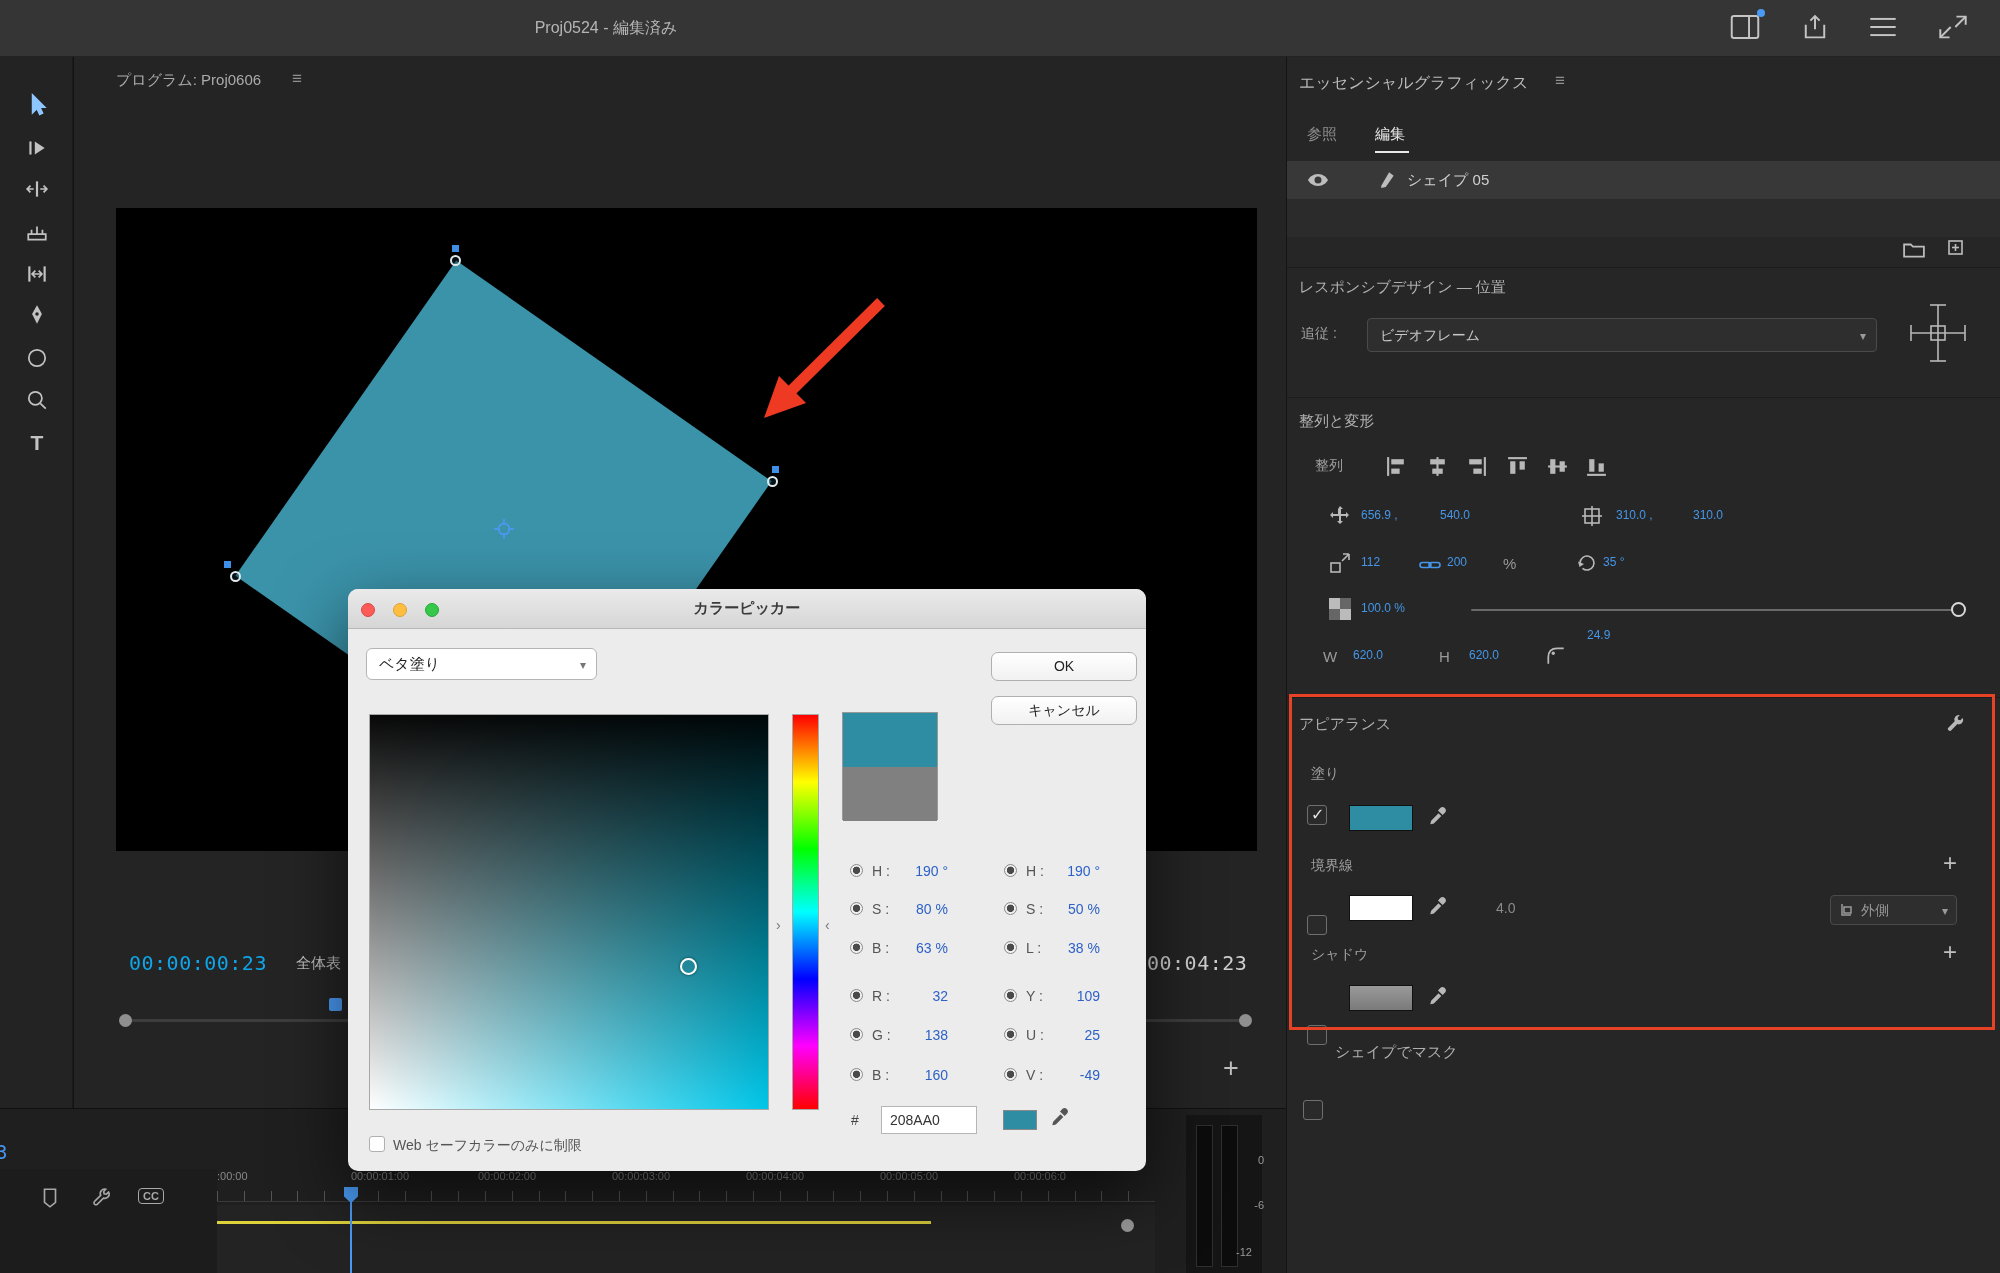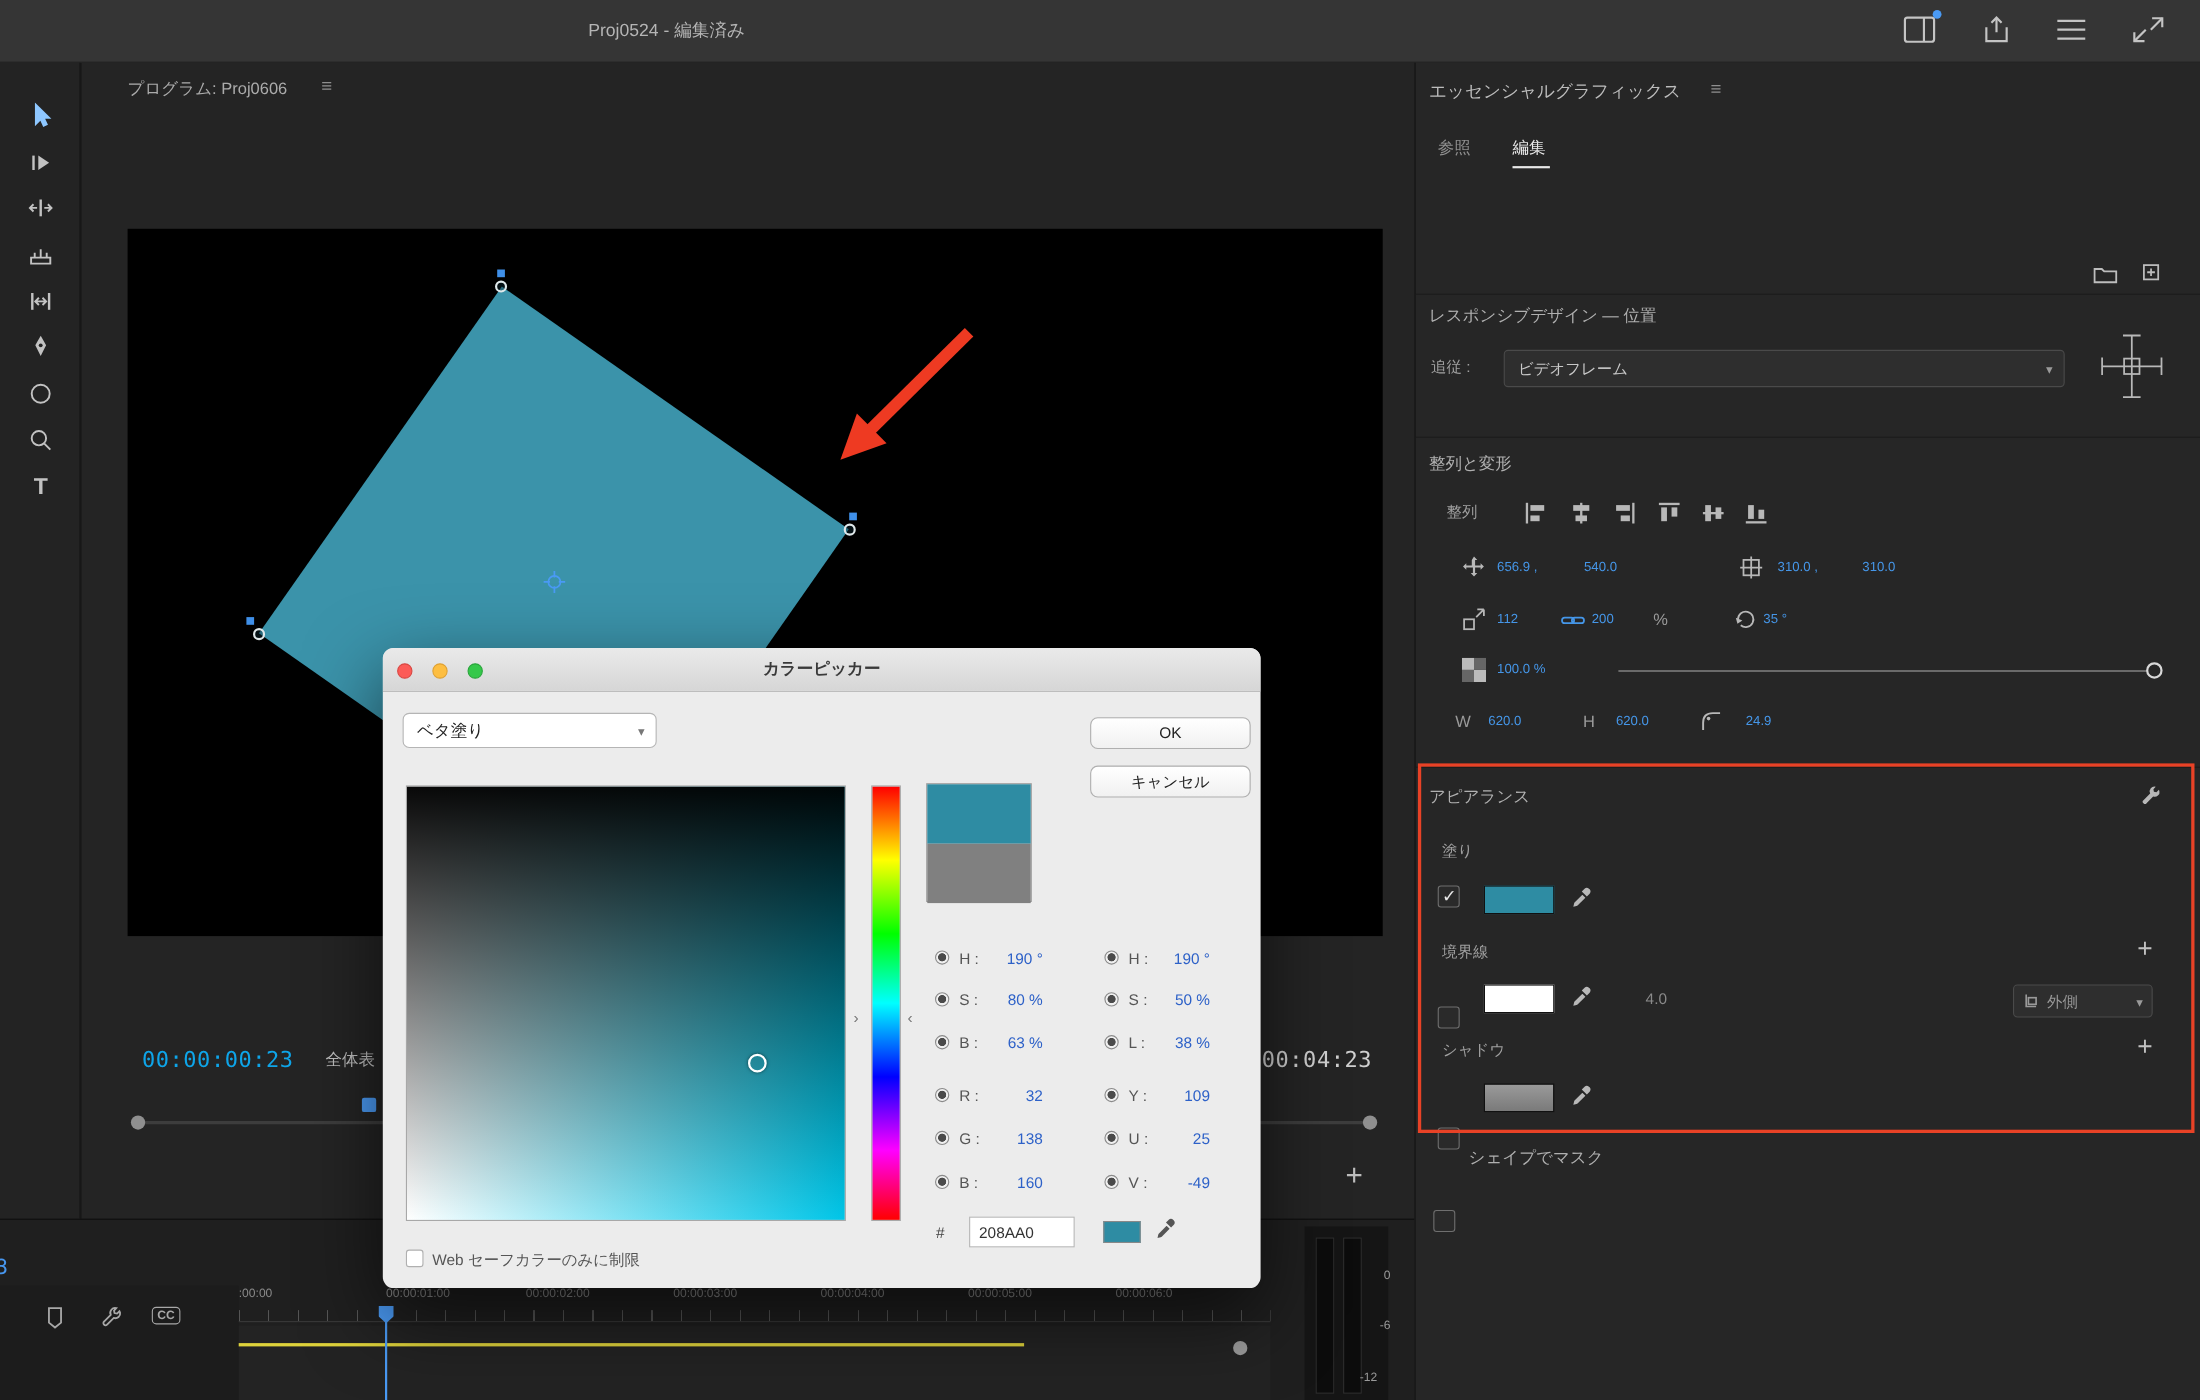--- a/index.html
+++ b/index.html
@@ -300,20 +300,35 @@
   </div>
 
   <div class="abs egpanel">
     <div class="abs eg-title">エッセンシャルグラフィックス</div>
     <div class="abs menu-glyph" style="left:268px;top:14px">≡</div>
 
     <div class="abs eg-tab tab-inactive" style="left:20px">参照</div>
     <div class="abs eg-tab tab-active" style="left:88px">編集</div>
     <div class="abs tab-underline"></div>
 
+    <div class="abs layer-list">
+      <div class="abs layer-row">
+        <div class="abs eg-ico" style="left:20px;top:10px">
+          <svg viewBox="0 0 22 14">
+              <path d="M11 1C6 1 2.3 4.2 1 7c1.3 2.8 5 6 10 6s8.7-3.2 10-6C19.7 4.2 16 1 11 1zm0 9.5A3.5 3.5 0 1 1 11 3.5a3.5 3.5 0 0 1 0 7z"></path>
+            </svg>
+        </div>
+        <div class="abs eg-ico" style="left:92px;top:9px;width:18px">
+          <svg viewBox="0 0 16 16">
+              <path d="M2 14 9 2l4 3-7 10-4 1z"></path>
+            </svg>
+        </div>
+        <div class="abs layer-name">シェイプ 05</div>
+      </div>
+    </div>
     <div class="abs eg-ico stroked" style="left:616px;top:184px">
       <svg viewBox="0 0 20 16">
           <path d="M1 3h6l2 2h10v9H1z"></path>
         </svg>
     </div>
     <div class="abs eg-ico stroked" style="left:658px;top:182px">
       <svg viewBox="0 0 18 18">
           <rect x="2" y="2" width="13" height="13"></rect>
           <line x1="8.5" y1="5" x2="8.5" y2="12"></line>
           <line x1="5" y1="8.5" x2="12" y2="8.5"></line>
@@ -440,21 +455,21 @@
     <div class="abs unit" style="left:36px;top:591px">W</div>
     <div class="abs hotval" style="left:66px;top:591px">620.0</div>
     <div class="abs unit" style="left:152px;top:591px">H</div>
     <div class="abs hotval" style="left:182px;top:591px">620.0</div>
     <div class="abs tr-ico" style="left:258px;top:588px">
       <svg viewBox="0 0 20 20">
           <path d="M3 17v-6Q3 3 11 3h6"></path>
           <circle cx="7.5" cy="7.5" r="1.5" fill="#b8b8b8" stroke="none"></circle>
         </svg>
     </div>
-    <div class="abs hotval" style="left:300px;top:591px">24.9</div>
+    <div class="abs hotval" style="left:300px;top:571px">24.9</div>
 
     <div class="abs divider" style="top:640px"></div>
 
     <div class="abs sec-label" style="left:12px;top:658px">アピアランス</div>
     <div class="abs dropperBtn" style="left:658px;top:656px">
       <svg viewBox="0 0 20 20">
           <path d="M16.5 5.5a4 4 0 0 1-5.2 4.6L6 15.4a1.8 1.8 0 1 1-2.5-2.5l5.3-5.3A4 4 0 0 1 13.4 2l-1.9 2 .4 2.1 2.1.4 2-1.9c.3.5.5 1.2.5 1.9z"></path>
         </svg>
     </div>
 

